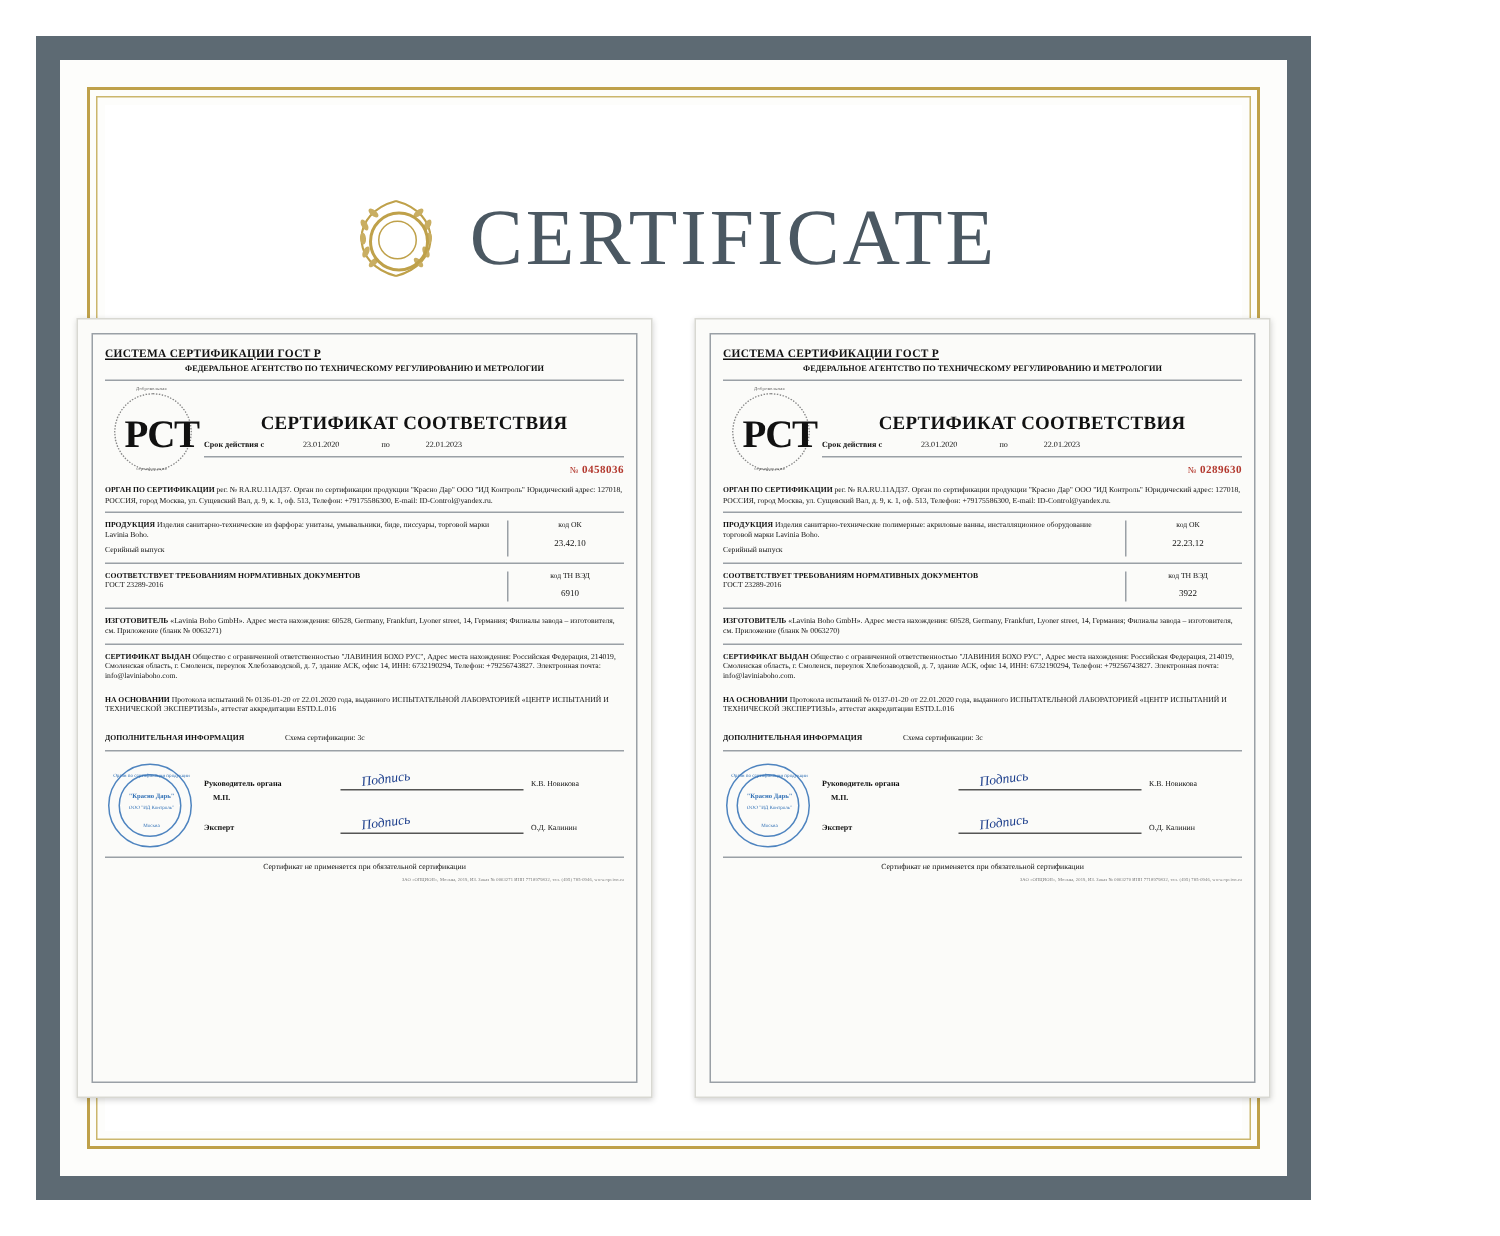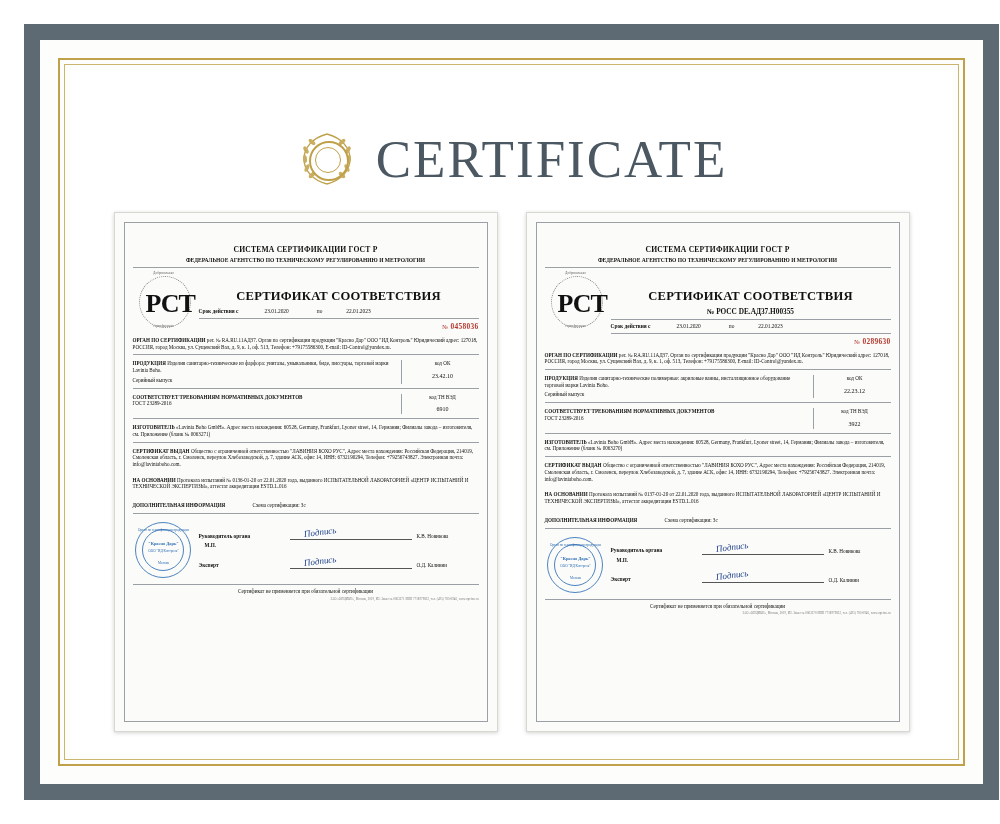--- a/index.html
+++ b/index.html
@@ -18,21 +18,21 @@
     position: relative;
     width: 1000px;
     height: 824px;
     background: #ffffff;
   }
   
   .outer-frame {
     position: absolute;
     left: 24px;
     top: 24px;
-    width: 975px;
+    width: 850px;
     height: 776px;
     background: #5d6a73;
     box-sizing: border-box;
   }
   .inner-white {
     position: absolute;
     left: 16px;
     top: 16px;
     right: 16px;
     bottom: 16px;
@@ -117,25 +117,25 @@
     bottom: 9px;
     border: 1px solid #9aa0a6;
     box-sizing: border-box;
     padding: 6px 8px 0 8px;
     font-size: 5.1px;
     line-height: 1.32;
     color: #111;
     overflow: hidden;
   }
   .sys-title {
-    text-align: center;
     font-weight: bold;
     font-size: 7.6px;
     letter-spacing: .2px;
-    margin-top: 16px;
+    margin-top: 2px;
+    text-decoration: underline;
   }
   .sys-sub {
     text-align: center;
     font-weight: bold;
     font-size: 5.5px;
     margin-top: 2px;
     padding-bottom: 3px;
     border-bottom: 1px solid #9aa0a6;
   }
   .head-block {
@@ -514,24 +514,20 @@
 
               <div class="head-block">
                 <div class="gost-logo">
                   <div class="gost-circle"></div>
                   <div class="gost-arc-top">Добровольная</div>
                   <div class="gost-ru">РСТ</div>
                   <div class="gost-arc-bot">сертификация</div>
                 </div>
                 <div class="head-right">
                   <div class="main-title">СЕРТИФИКАТ СООТВЕТСТВИЯ</div>
-                  <div class="num-row">
-                    <span>№</span>
-                    <span>РОСС DE.АД37.Н00355</span>
-                  </div>
                   <div class="valid-row">
                     <b>Срок действия с</b>
                     <span class="valid-from">23.01.2020</span>
                     <span class="valid-to">по</span>
                     <span class="valid-date2">22.01.2023</span>
                   </div>
                   <div class="blank-no">
                     <span class="nprefix">№</span>
                     <span>0289630</span>
                   </div>

